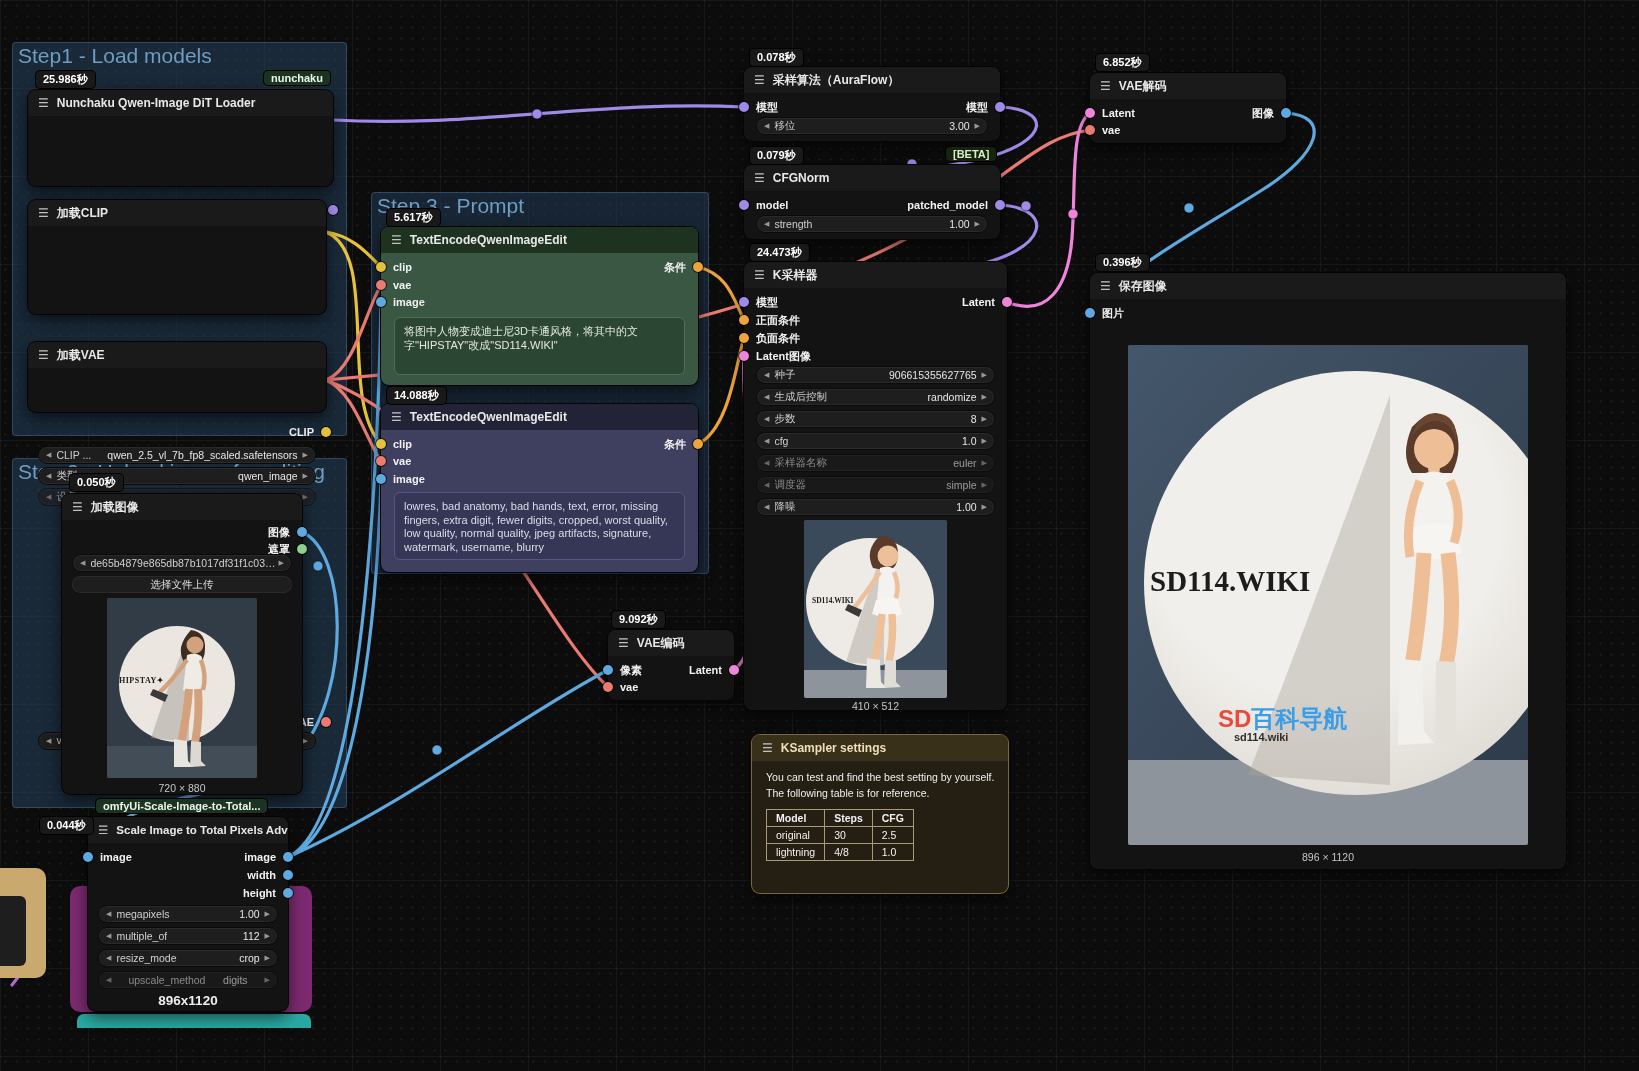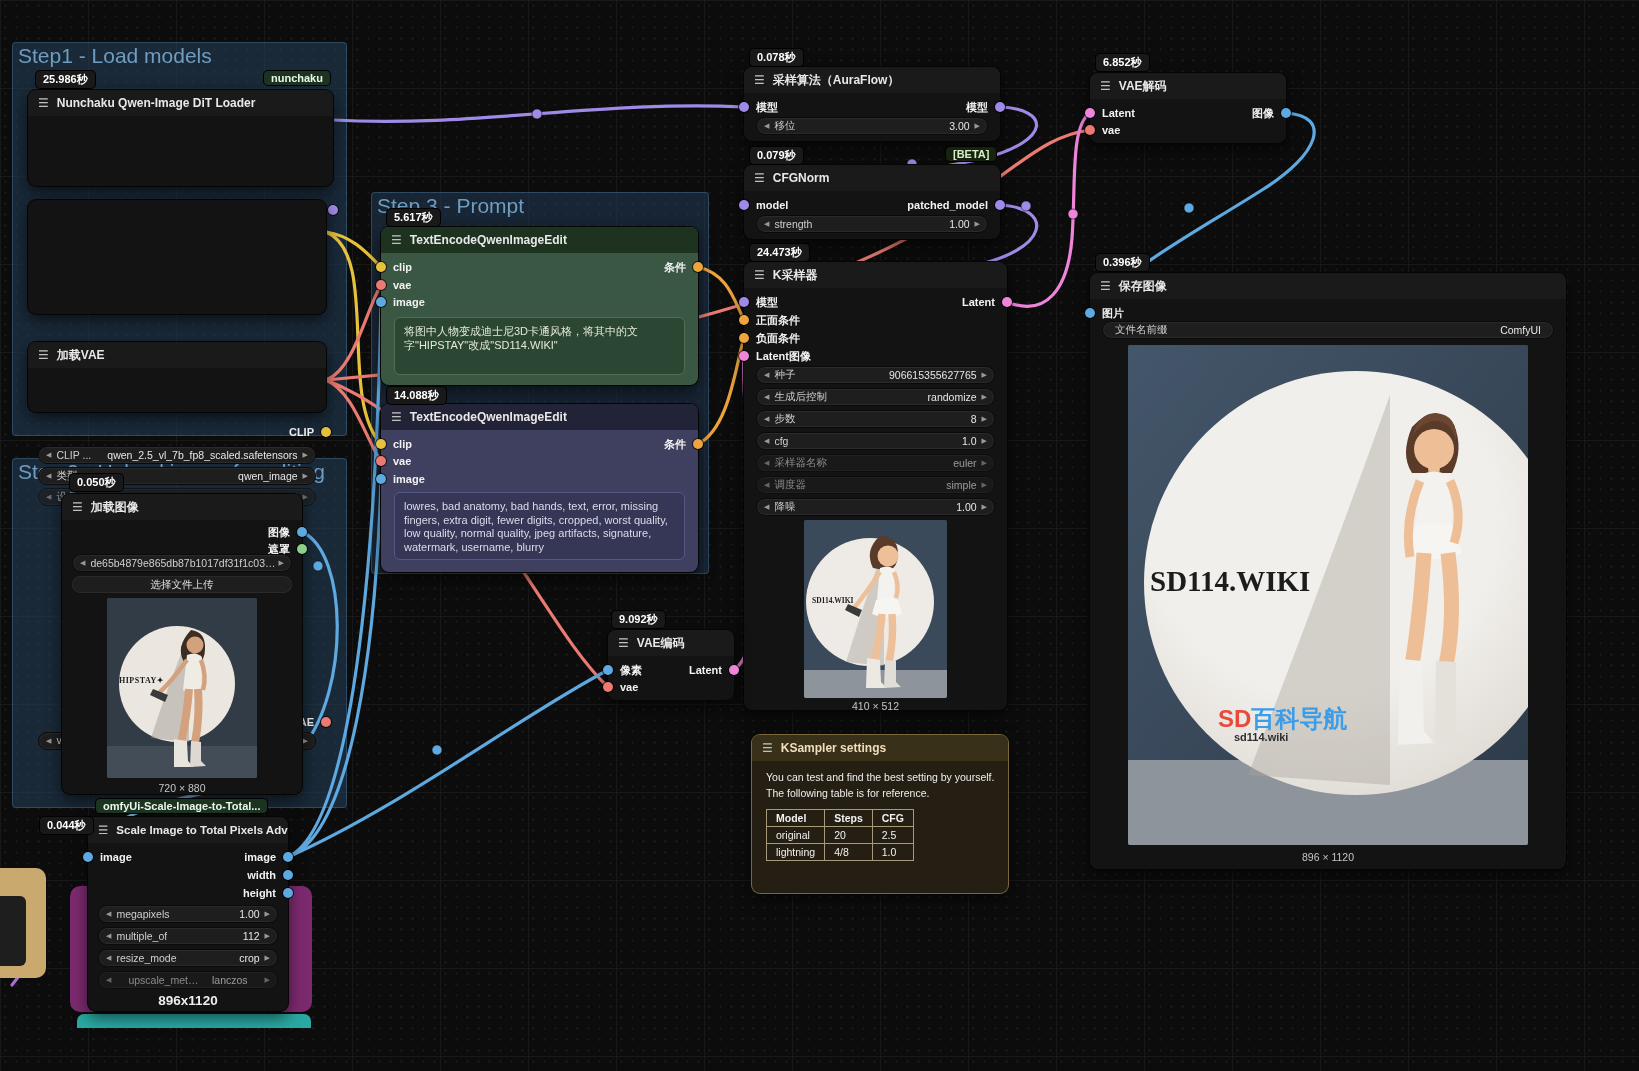--- a/index.html
+++ b/index.html
@@ -114,20 +114,21 @@
     <div class="widget" style="left:10px;top:134px;width:285px;">
       <span class="wl">svdq-int4_r128-qwen-image-edit-lightningv1.0-8st ...</span>
     </div>
     <div class="widget" style="left:10px;top:158px;width:285px;">
       <span class="wl">cpu_offload</span>
         <span class="wv">auto</span>
     </div>
   </div>
 
   <div class="node" style="left:28px;top:200px;width:298px;height:114px;">
+    <div class="hd">加载CLIP</div>
     <div class="io out" style="top:224px;">
       <span class="lbl">CLIP</span><span class="dot c-yellow"></span>
     </div>
     <div class="widget" style="left:10px;top:246px;width:278px;text-align:right;">
       <span class="wl">CLIP  ...</span>
         <span class="wv">qwen_2.5_vl_7b_fp8_scaled.safetensors</span>
     </div>
     <div class="widget" style="left:10px;top:267px;width:278px;">
       <span class="wl">类型</span>
         <span class="wv">qwen_image</span>
@@ -346,24 +347,20 @@
     <div class="io in" style="top:49px;">
       <span class="dot c-red"></span><span class="lbl">vae</span>
     </div>
   </div>
 
   <div class="badge" style="left:1096px;top:254px;">0.396秒</div>
   <div class="node" style="left:1090px;top:273px;width:476px;height:596px;">
     <div class="hd">保存图像</div>
     <div class="io in" style="top:32px;">
       <span class="dot c-blue"></span><span class="lbl">图片</span>
-    </div>
-    <div class="widget noarrow" style="left:12px;top:48px;width:452px;">
-      <span class="wl">文件名前缀</span>
-        <span class="wv">ComfyUI</span>
     </div>
     <div class="preview" style="left:38px;top:72px;width:400px;height:500px;">
       <svg viewBox="0 0 400 500" width="400" height="500">
         <defs>
           <radialGradient id="circ" cx="42%" cy="35%" r="75%">
             <stop offset="55%" stop-color="#f1efeb"></stop>
               <stop offset="100%" stop-color="#dcd7d0"></stop>
           </radialGradient>
           <linearGradient id="wall" x1="0" y1="0" x2="1" y2="1">
             <stop offset="0%" stop-color="#44566a"></stop>
@@ -402,21 +399,21 @@
     <div class="note-line" style="top:52px;">The following table is for reference.</div>
     <table class="nt" style="left:14px;top:74px;">
       <tbody>
           <tr>
         <th>Model</th>
         <th>Steps</th>
         <th>CFG</th>
       </tr>
       <tr>
         <td>original</td>
-        <td>20</td>
+        <td>30</td>
         <td>2.5</td>
       </tr>
       <tr>
         <td>lightning</td>
         <td>4/8</td>
         <td>1.0</td>
       </tr>
     </tbody>
       </table>
   </div>
@@ -444,18 +441,18 @@
     <div class="widget" style="left:10px;top:110px;width:180px;">
       <span class="wl">multiple_of</span>
         <span class="wv">112</span>
     </div>
     <div class="widget" style="left:10px;top:132px;width:180px;">
       <span class="wl">resize_mode</span>
         <span class="wv">crop</span>
     </div>
     <div class="widget dim" style="left:10px;top:154px;width:180px;gap:12px;">
       <span class="wl">upscale_method</span>
-        <span class="wv">lanczos</span>
+        <span class="wv">digits</span>
     </div>
     <div class="caption" style="left:0;right:0;top:176px;font-size:13.5px;font-weight:bold;color:#eee;">896x1120</div>
   </div>
 
 </div>
 
 </body></html>

